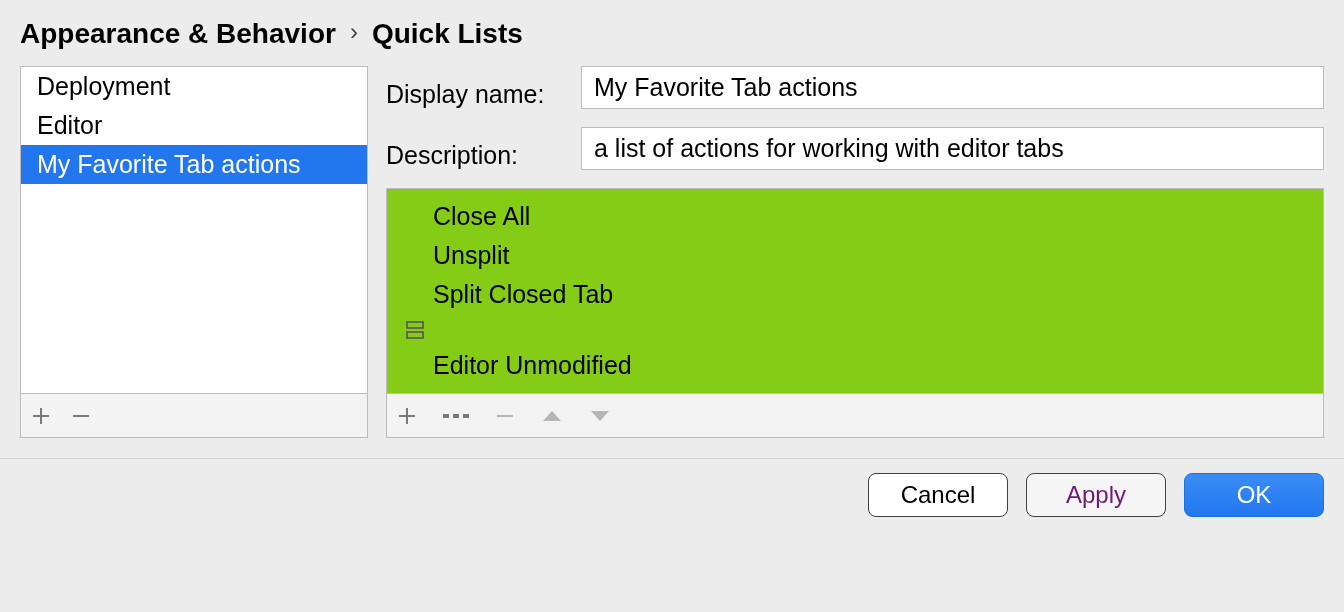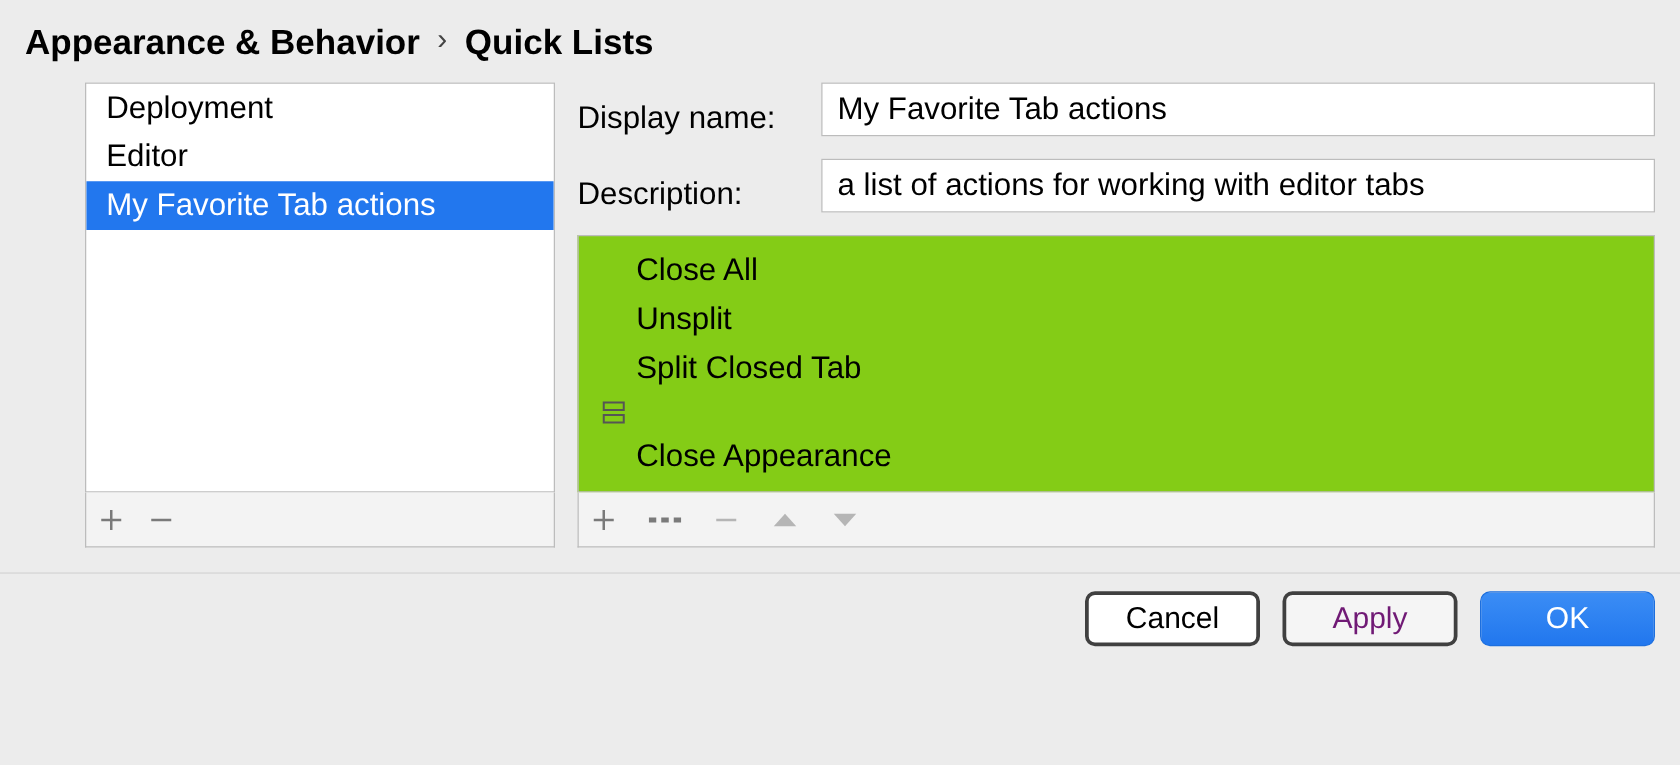--- a/index.html
+++ b/index.html
@@ -28,24 +28,23 @@
       font-weight: 400;
       color: #444;
       font-size: 24px;
     }
     .main {
       display: flex;
       padding: 0 20px;
       gap: 18px;
     }
     .left-panel {
-      width: 376px;
+      width: 348px;
       display: flex;
       flex-direction: column;
-      margin-left: 48px;
     }
     .list-box {
       border: 1px solid #bcbcbc;
       background: #fff;
       flex: 1;
       height: 400px;
       overflow: hidden;
     }
     .list-item {
       padding: 5px 16px;
@@ -140,21 +139,21 @@
       padding: 14px 20px;
       gap: 18px;
       background: #ececec;
     }
     .btn {
       min-width: 140px;
       height: 44px;
       border-radius: 8px;
       font-size: 24px;
       font-family: inherit;
-      border: 3px solid #404040;
+      border: 1px solid #404040;
       background: #fff;
       cursor: pointer;
       display: flex;
       align-items: center;
       justify-content: center;
     }
     .btn.disabled {
       color: #701a75;
       background: #f5f5f5;
       cursor: default;
@@ -221,21 +220,21 @@
       <div class="action-row">
         <span class="action-icon">
           <svg width="22" height="22" viewBox="0 0 22 22">
             <rect x="3" y="3" width="16" height="6" fill="none" stroke="currentColor" stroke-width="1.6"></rect>
             <rect x="3" y="13" width="16" height="6" fill="none" stroke="currentColor" stroke-width="1.6"></rect>
           </svg>
         </span>
       </div>
       <div class="action-row">
         <span class="action-icon"></span>
-        <span>Close Appearance</span>
+        <span>Editor Unmodified</span>
       </div>
     </div>
     <div class="right-toolbar">
       <span class="toolbar-icon">
         <svg width="20" height="20" viewBox="0 0 20 20">
             <path d="M9 2h2v7h7v2h-7v7H9v-7H2V9h7V2z" fill="currentColor"></path>
           </svg>
       </span>
       <span class="toolbar-icon">
         <svg width="26" height="20" viewBox="0 0 26 20">

